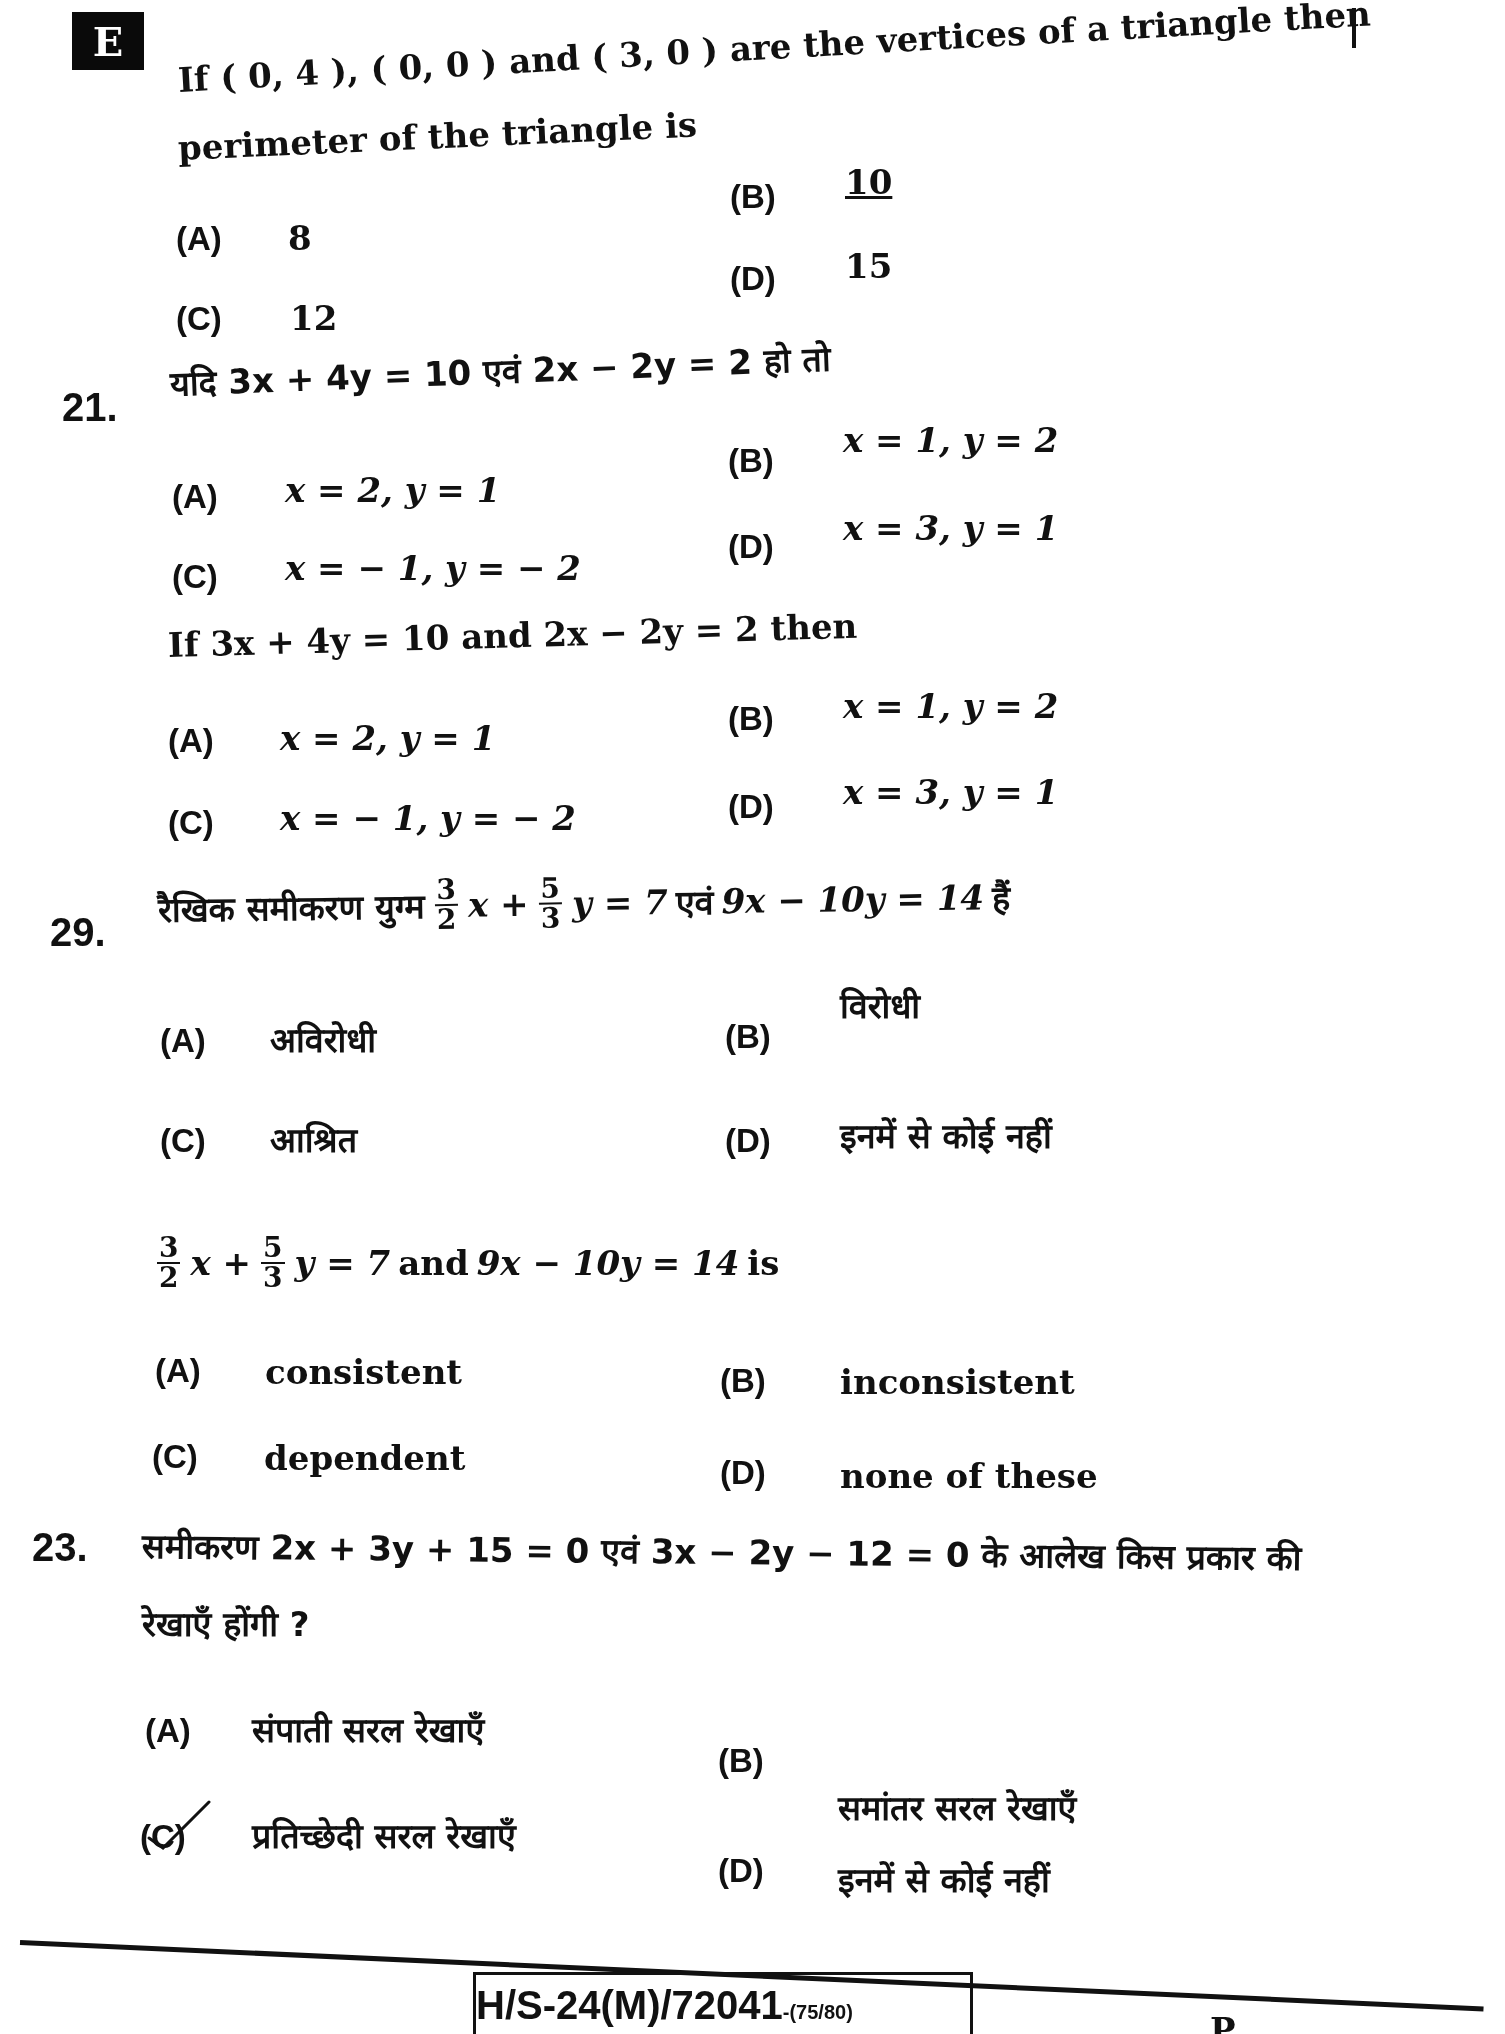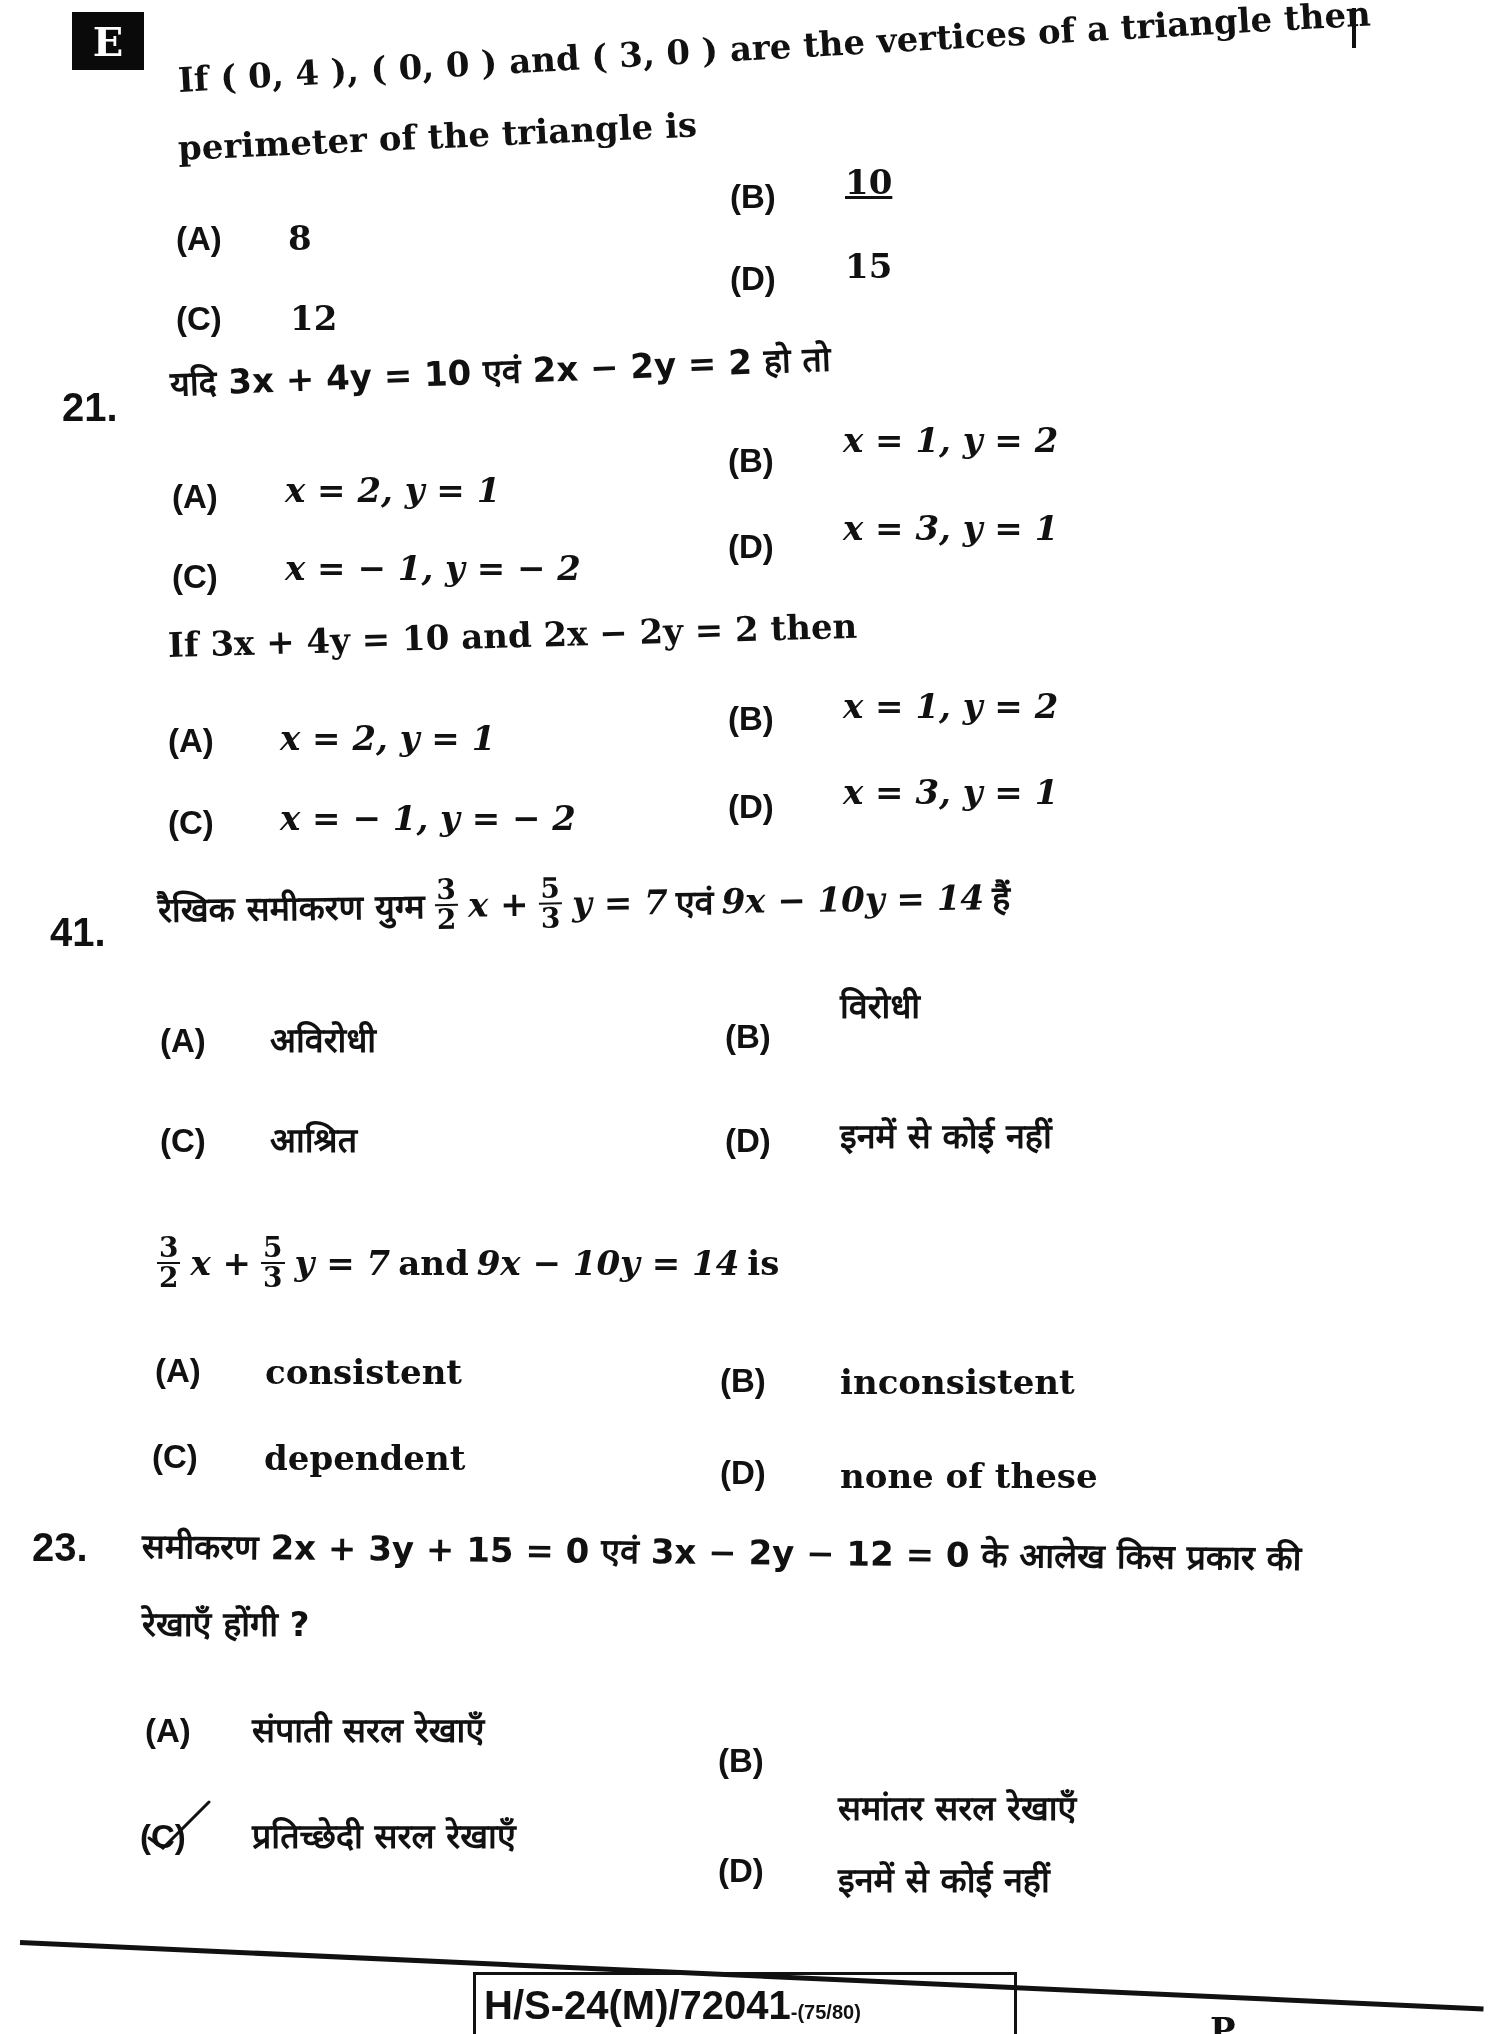--- a/index.html
+++ b/index.html
@@ -16,22 +16,22 @@
   .q { font-size:34px; font-weight:bold; }
   .qnum { font-size:40px; font-weight:bold; font-family:"Liberation Sans", sans-serif; }
   .opt-label { font-size:33px; font-family:"Liberation Sans", sans-serif; font-weight:bold; }
   .opt-val { font-size:34px; font-weight:bold; }
   .math { font-style:italic; font-family:"DejaVu Serif", serif; }
   .hi { font-family:"DejaVu Sans", sans-serif; font-weight:bold; }
   .frac { display:inline-flex; flex-direction:column; align-items:center; vertical-align:middle; font-size:28px; line-height:28px; margin:0 2px; font-style:normal; }
   .frac .num { border-bottom:2px solid #111; padding:0 2px; }
   .footer-line { position:absolute; left:20px; top:1940px; width:1465px; height:5px; background:#111; transform-origin:left center; transform:rotate(2.6deg); }
   .footer-box {
-    left:473px; top:1972px; width:544px; height:62px; border:3px solid #111; border-bottom:none;
-    font-family:"Liberation Sans", sans-serif; font-size:40px; font-weight:bold; padding-left:8px; box-sizing:border-box;
+    left:473px; top:1972px; width:500px; height:62px; border:3px solid #111; border-bottom:none;
+    font-family:"Liberation Sans", sans-serif; font-size:40px; font-weight:bold; box-sizing:border-box;
     line-height:60px;
   }
   .footer-box .sub { font-size:20px; }
   .check { position:absolute; left:145px; top:1800px; width:70px; height:50px; }
   .bracket { left:1352px; top:8px; width:6px; height:40px; border-left:4px solid #111; }
 </style>
 </head>
 <body>
 
 <div class="abs badge">E</div>
@@ -71,21 +71,21 @@
   <div class="abs opt-label" style="left:168px; top:722px;">(A)</div>
   <div class="abs opt-val math" style="left:280px; top:718px;">x = 2, y = 1</div>
   <div class="abs opt-label" style="left:728px; top:700px;">(B)</div>
   <div class="abs opt-val math" style="left:843px; top:686px;">x = 1, y = 2</div>
   <div class="abs opt-label" style="left:168px; top:804px;">(C)</div>
   <div class="abs opt-val math" style="left:280px; top:798px;">x = − 1, y = − 2</div>
   <div class="abs opt-label" style="left:728px; top:788px;">(D)</div>
   <div class="abs opt-val math" style="left:843px; top:772px;">x = 3, y = 1</div>
 </div>
 
-<div class="abs qnum" style="left:50px; top:910px;">41.</div>
+<div class="abs qnum" style="left:50px; top:910px;">29.</div>
 <div class="abs q" style="left:158px; top:880px; display:flex; align-items:center; gap:8px; transform:rotate(-0.8deg); transform-origin:left center;">
   <span class="hi">रैखिक समीकरण युग्म</span>
   <span class="frac">
       <span class="num">3</span>
       <span>2</span>
     </span>
   <span class="math">x +</span>
   <span class="frac">
       <span class="num">5</span>
       <span>3</span>

